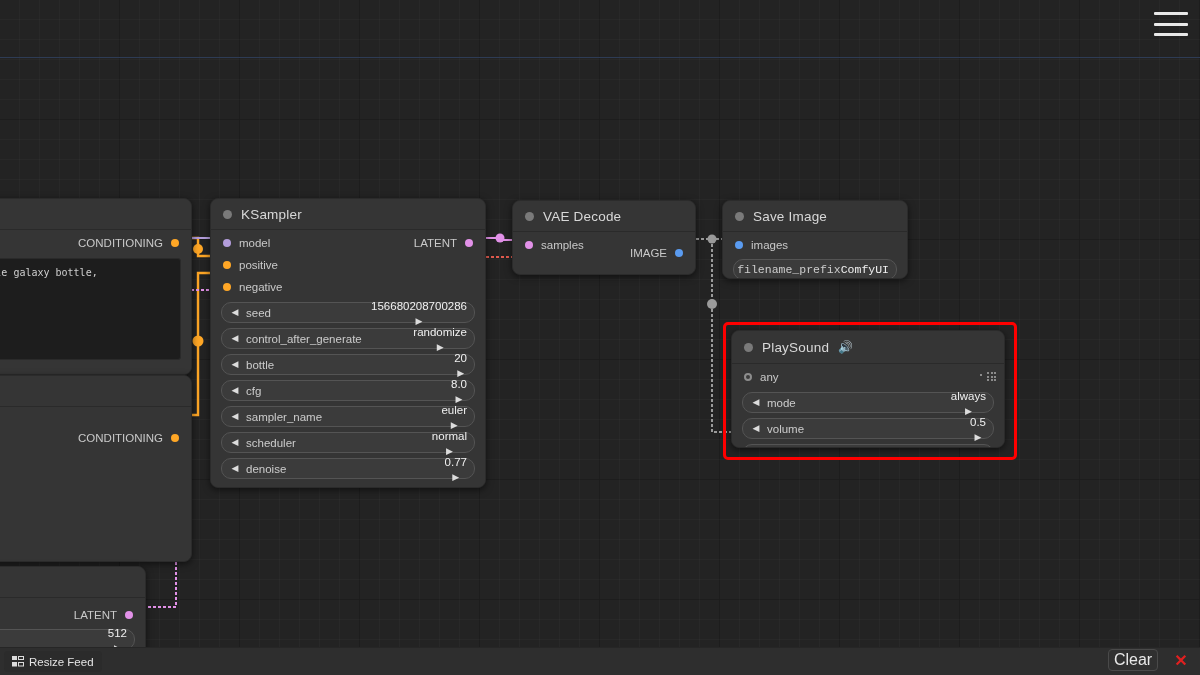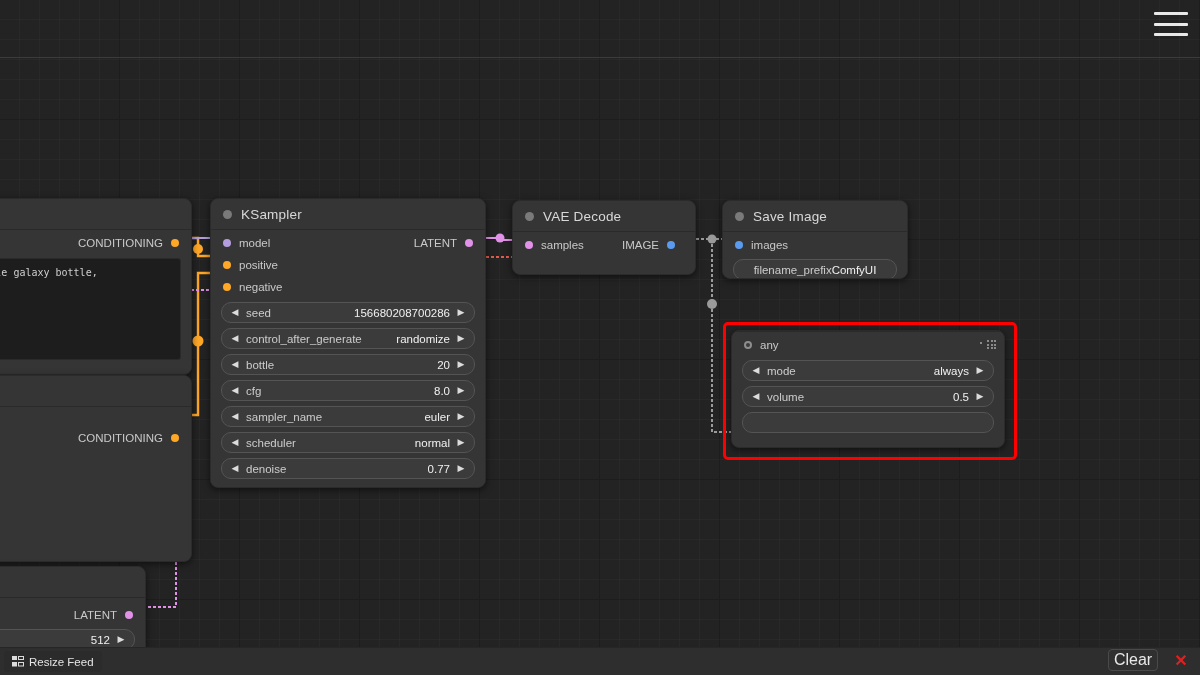--- a/index.html
+++ b/index.html
@@ -53,23 +53,23 @@
 
   .widget{
     margin:5px 10px 0 10px;height:19px;
     background:#3b3b3b;border:1px solid #545454;border-radius:10px;
     display:flex;align-items:center;justify-content:space-between;
     padding:0 7px;font-size:11.5px;color:#d5d5d5;
   }
   .widget .wname{color:#cccccc;}
   .widget .wval{color:#f0f0f0;}
   .widget .arrow{color:#dcdcdc;font-size:9px;line-height:1;width:12px;text-align:center;}
-  .widget.center{justify-content:center;}
+  .widget.center{justify-content:flex-end;font-family:Liberation Mono, monospace;}
   .wleft{display:flex;align-items:center;gap:5px;min-width:0;}
-  .wright{display:flex;align-items:center;gap:5px;min-width:0;}
+  .wright{display:flex;align-items:center;gap:5px;min-width:0;flex-direction:column;}
 
   .textarea{
     margin:6px 10px;background:#1d1d1d;border:1px solid #2a2a2a;border-radius:3px;
     font-family:"DejaVu Sans Mono", monospace;font-size:10px;color:#cfcfcf;
     padding:6px 7px;line-height:1.5;overflow:hidden;
   }
 
   
   .selbox{
     position:absolute;border:3px solid #ff0000;border-radius:5px;
@@ -300,21 +300,21 @@
     <span class="tdot"></span>
     <span>VAE Decode</span>
   </div>
   <div class="sep"></div>
   <div class="node-body">
     <div style="position:relative;text-align:right;">
       <div class="slot in">
         <span class="dot" style="background:#e291e8"></span>
         <span class="slot-label">samples</span>
       </div>
-      <div class="slot out" style="position:absolute;right:8px;top:0;margin-top:0;">
+      <div class="slot out" style="position:absolute;right:0;top:0;margin-top:8px;">
         <span class="slot-label">IMAGE</span>
         <span class="dot" style="background:#5a9bf0"></span>
       </div>
     </div>
   </div>
 </div>
 
 <div class="node" style="left:722px;top:200px;width:184px;height:77px;">
   <div class="node-title">
     <span class="tdot"></span>
@@ -327,20 +327,25 @@
       <span class="slot-label">images</span>
     </div>
     <div class="widget center">
       <span class="wname">filename_prefix</span>
       <span class="wval">ComfyUI</span>
     </div>
   </div>
 </div>
 
 <div class="node" style="left:731px;top:330px;width:272px;height:116px;">
+  <div class="node-title" style="height:32px;">
+    <span class="tdot"></span>
+    <span>PlaySound</span>
+    <span class="emoji">🔊</span>
+  </div>
   <div class="sep"></div>
   <div class="node-body">
     <div style="position:relative;">
       <div class="slot in">
         <span class="dot ringg"></span>
         <span class="slot-label">any</span>
       </div>
       <span style="position:absolute;right:22px;top:6px;width:2px;height:2px;background:#8b8b8b;"></span>
       <span class="minidots" style="position:absolute;right:8px;top:4px;">
         <i></i>

